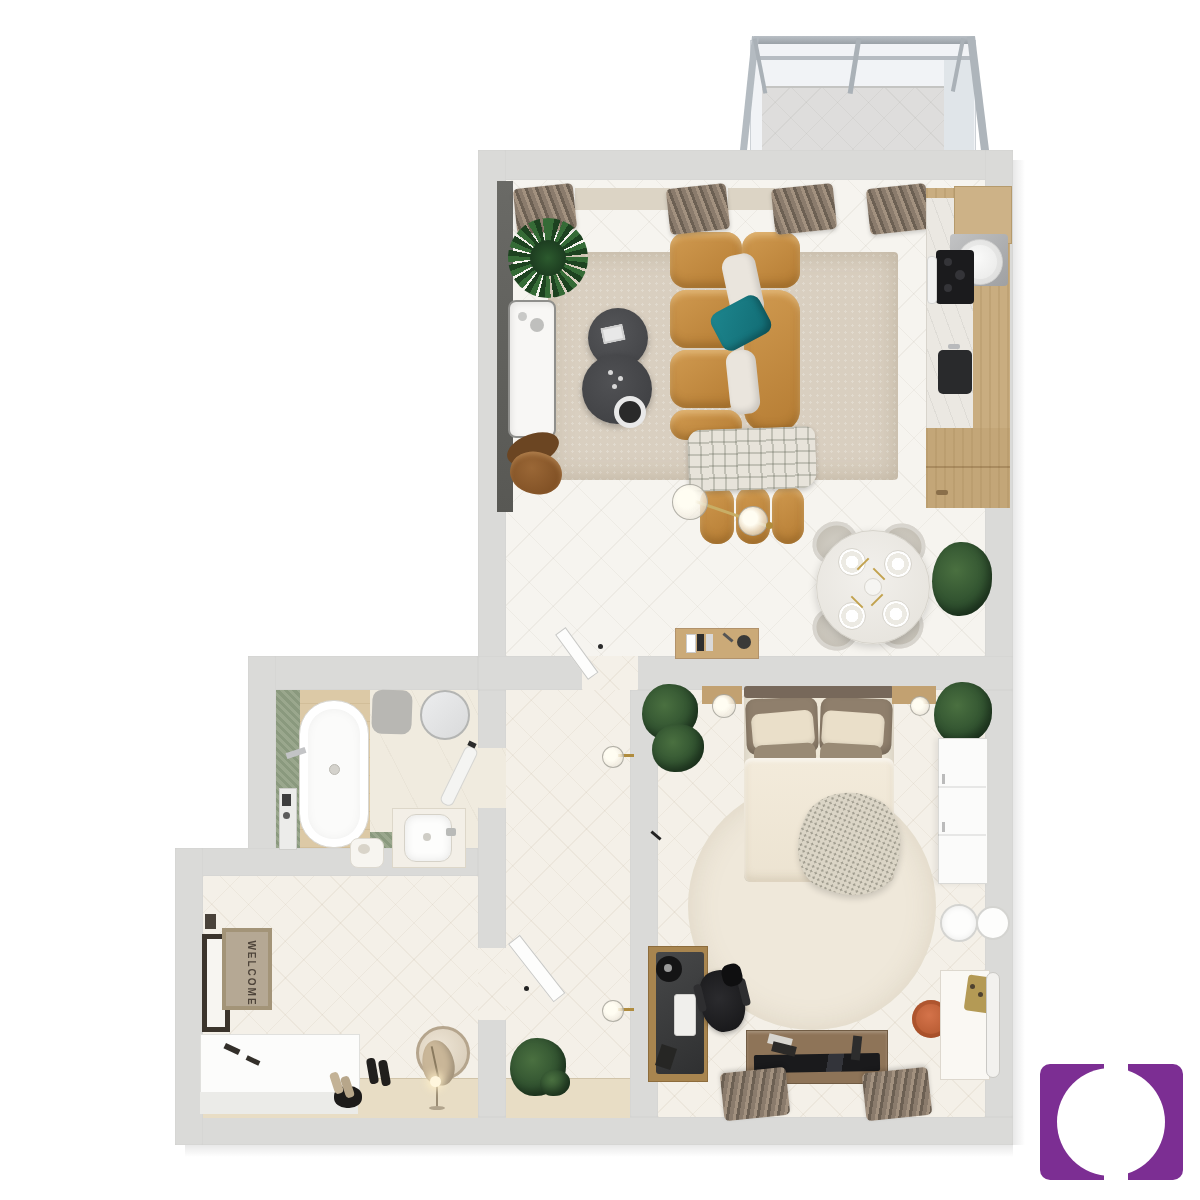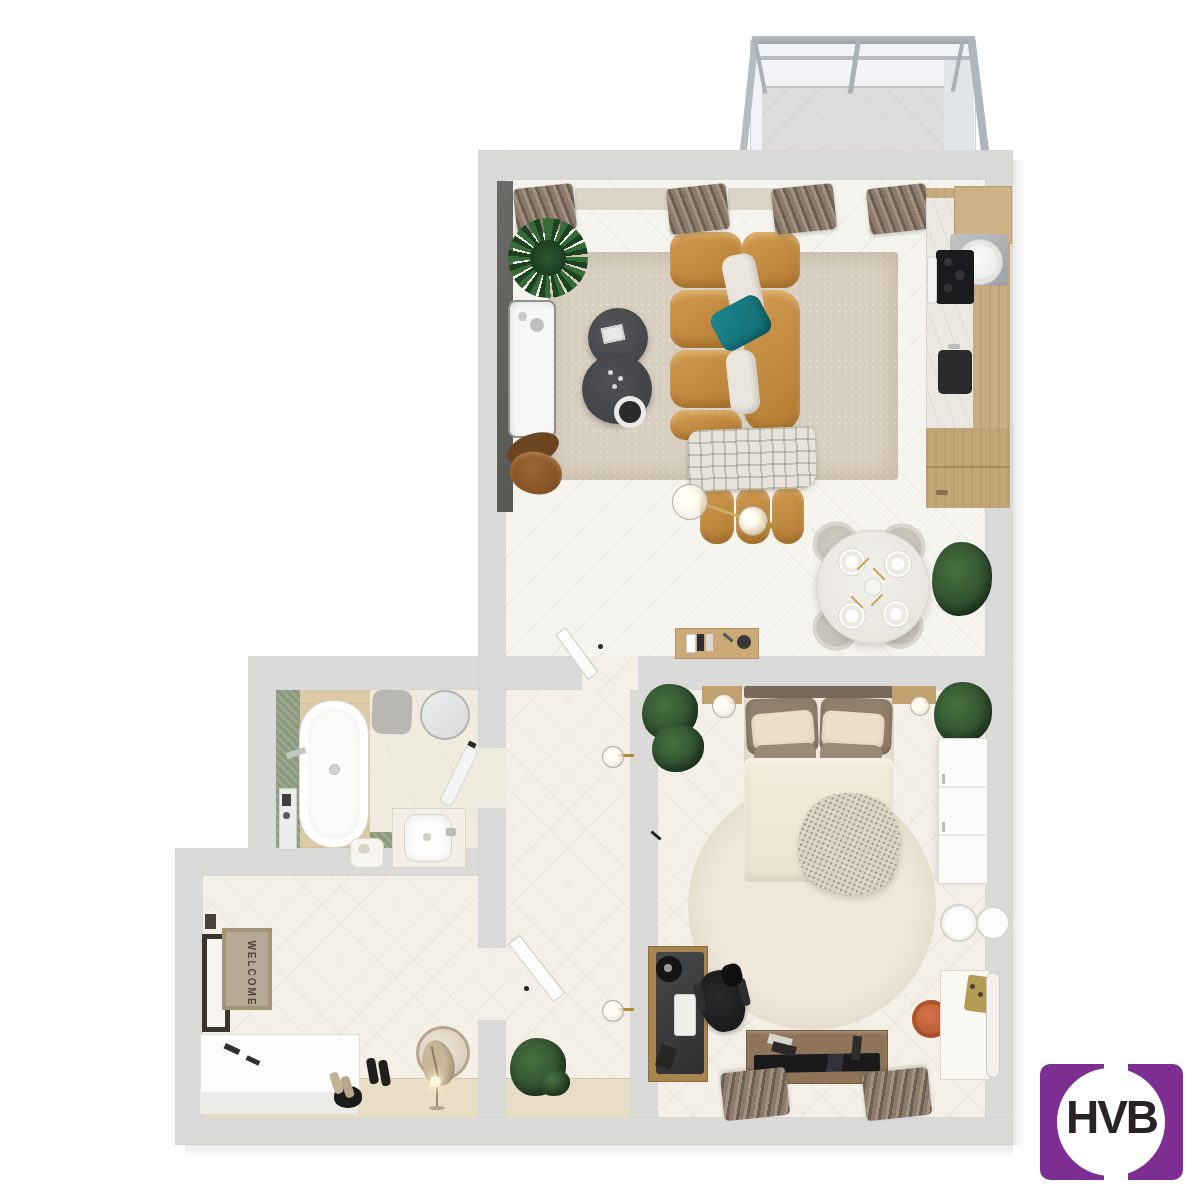--- a/index.html
+++ b/index.html
@@ -271,16 +271,15 @@
   <div class="it" style="left:350px;top:838px;width:32px;height:28px;background:#f7f5f0;border:1px solid #ddd9d0;border-radius:8px;z-index:4;"></div>
   <div class="it" style="left:358px;top:844px;width:12px;height:10px;border-radius:50%;background:#d9d4c9;z-index:5;"></div>
   <div class="it" style="left:392px;top:808px;width:72px;height:58px;background:#f3efe7;border:1px solid #ddd7c9;z-index:4;"></div>
   <div class="it" style="left:404px;top:814px;width:46px;height:46px;border-radius:12px;background:#fdfdfc;border:1px solid #d6d2c8;box-shadow:inset 0 0 10px rgba(0,0,0,.10);z-index:5;"></div>
   <div class="it" style="left:423px;top:833px;width:8px;height:8px;border-radius:50%;background:#cfcdc6;z-index:6;"></div>
   <div class="it" style="left:446px;top:828px;width:10px;height:8px;background:#b9bab8;border-radius:2px;z-index:6;"></div>
 
   <div style="position:absolute;left:1040px;top:1064px;width:143px;height:116px;background:#7c2e93;border-radius:10px;overflow:hidden;z-index:10;">
     <div style="position:absolute;left:64px;top:0;width:24px;height:116px;background:#ffffff;z-index:1;"></div>
     <div style="position:absolute;left:17px;top:4px;width:108px;height:108px;border-radius:50%;background:#ffffff;z-index:2;"></div>
-    <span id="logo-text">HVB</span>
   </div>
 
 </div>
 
 </body></html>

